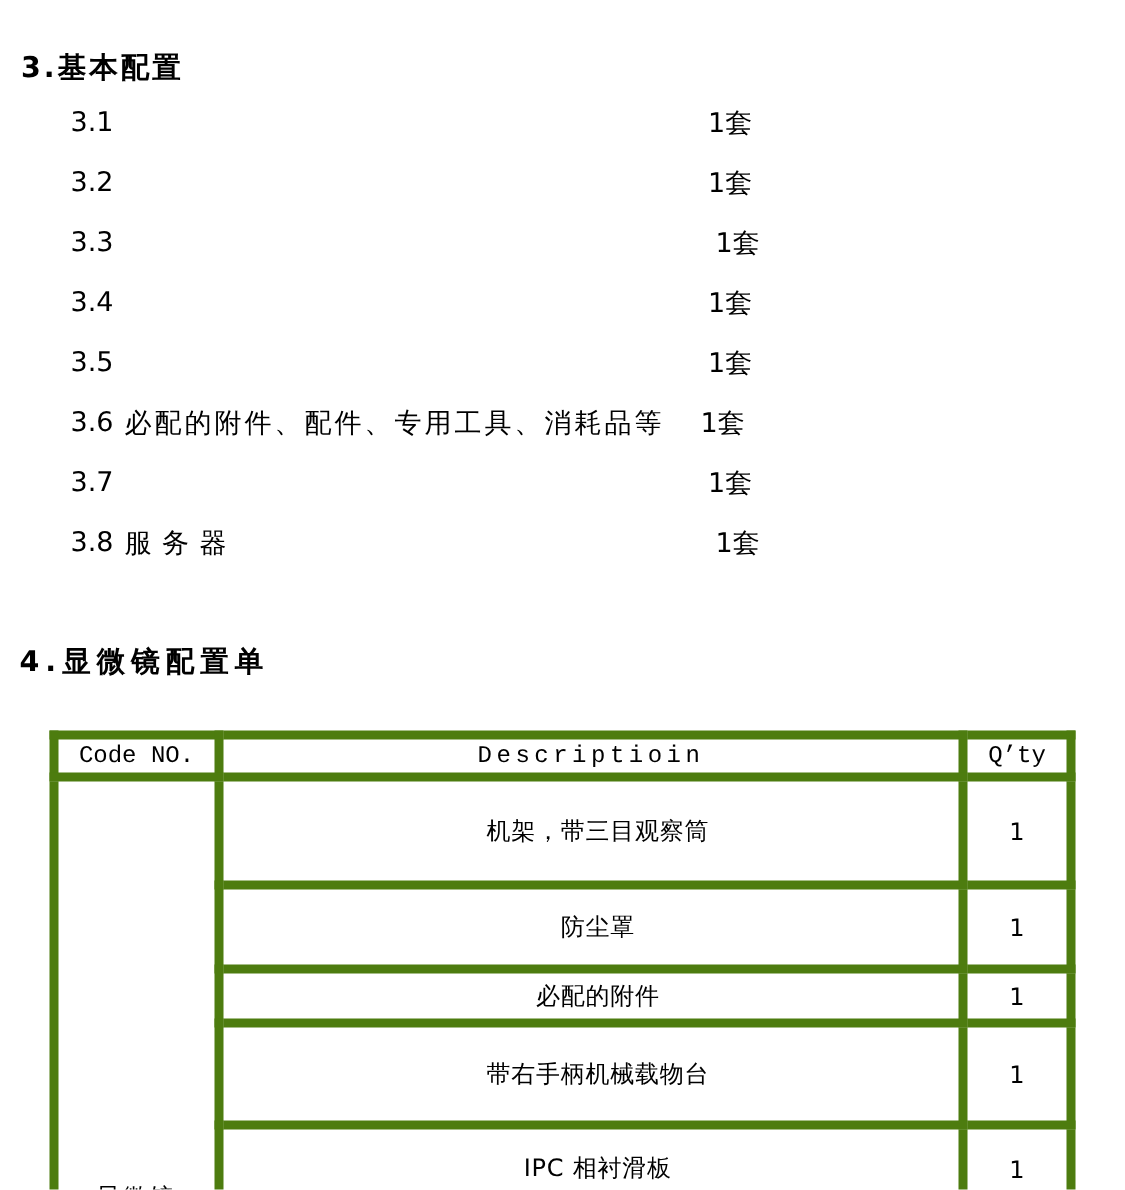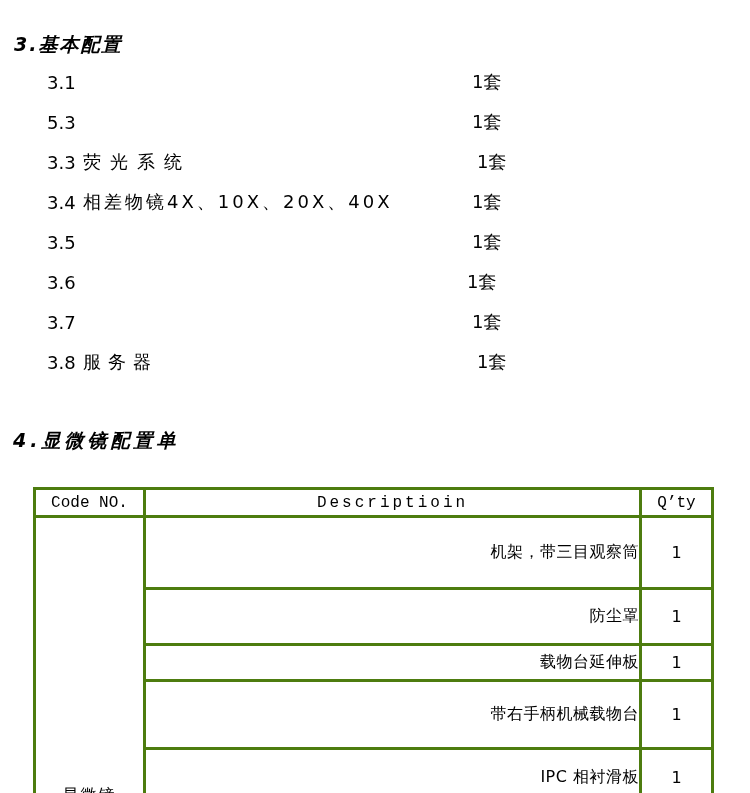--- a/index.html
+++ b/index.html
@@ -11,58 +11,57 @@
     font-family: "DejaVu Sans", sans-serif;
     position: relative;
   }
   .sec-heading {
     position: absolute;
     margin: 0;
     font-size: 19px;
     font-weight: bold;
     letter-spacing: 2px;
     white-space: nowrap;
-    font-style: italic;
   }
   #sec3-heading { left: 14px; top: 32px; }
   #sec4-heading { left: 13px; top: 428px; letter-spacing: 4px; }
 
   .cfg-list { position: absolute; left: 0; top: 62px; width: 750px; }
   .list-row { position: relative; height: 40px; font-size: 18px; white-space: nowrap; }
   .li-no   { position: absolute; left: 47px; top: 50%; transform: translateY(-50%); text-align: center; }
   .li-name { position: absolute; left: 83px; top: 50%; transform: translateY(-50%); }
   .li-qty  { position: absolute; top: 50%; transform: translateY(-50%); }
 
   table.cfg-table {
     position: absolute;
     left: 33px; top: 487px;
     border-collapse: collapse;
     table-layout: fixed;
     width: 678px;
   }
   .cfg-table th, .cfg-table td {
-    border: 3px solid #4d7c0f;
+    border: 6px solid #4d7c0f;
     padding: 0;
     vertical-align: middle;
     overflow: visible;
   }
   .cfg-table thead tr { height: 28px; }
   .cfg-table th {
     font-family: "Liberation Mono", monospace;
     font-weight: normal;
     font-size: 16px;
     text-align: center;
     white-space: nowrap;
   }
   th.th-desc { letter-spacing: 3px; }
   td.desc-cell {
     font-size: 16px;
     letter-spacing: 0.5px;
     padding-left: 9px;
-    text-align: right;
+    text-align: center;
     white-space: nowrap;
   }
   td.qty-cell { font-size: 16px; text-align: center; }
   td.code-cell { position: relative; }
   .code-label {
     position: absolute;
     top: 267px; left: 0;
     width: 100%;
     text-align: center;
     font-size: 16px;
@@ -74,39 +73,38 @@
 <body>
 
 <h2 class="sec-heading" id="sec3-heading">3.基本配置</h2>
 
 <div class="cfg-list">
   <div class="list-row">
     <span class="li-no">3.1</span>
     <span class="li-qty" style="left:472px">1套</span>
   </div>
   <div class="list-row">
-    <span class="li-no">5.3</span>
+    <span class="li-no">3.2</span>
     <span class="li-qty" style="left:472px">1套</span>
   </div>
   <div class="list-row">
     <span class="li-no">3.3</span>
-    <span class="li-name" style="letter-spacing:9px">荧光系统</span>
     <span class="li-qty" style="left:477px">1套</span>
   </div>
   <div class="list-row">
     <span class="li-no">3.4</span>
-    <span class="li-name" style="letter-spacing:3px">相差物镜4X、10X、20X、40X</span>
     <span class="li-qty" style="left:472px">1套</span>
   </div>
   <div class="list-row">
     <span class="li-no">3.5</span>
     <span class="li-qty" style="left:472px">1套</span>
   </div>
   <div class="list-row">
     <span class="li-no">3.6</span>
+    <span class="li-name" style="letter-spacing:2px">必配的附件、配件、专用工具、消耗品等</span>
     <span class="li-qty" style="left:467px">1套</span>
   </div>
   <div class="list-row">
     <span class="li-no">3.7</span>
     <span class="li-qty" style="left:472px">1套</span>
   </div>
   <div class="list-row">
     <span class="li-no">3.8</span>
     <span class="li-name" style="letter-spacing:7px">服务器</span>
     <span class="li-qty" style="left:477px">1套</span>
@@ -134,21 +132,21 @@
         <span class="code-label">显微镜</span>
       </td>
       <td class="desc-cell">机架，带三目观察筒</td>
       <td class="qty-cell">1</td>
     </tr>
     <tr style="height:56px">
       <td class="desc-cell">防尘罩</td>
       <td class="qty-cell">1</td>
     </tr>
     <tr style="height:36px">
-      <td class="desc-cell">载物台延伸板</td>
+      <td class="desc-cell">必配的附件</td>
       <td class="qty-cell">1</td>
     </tr>
     <tr style="height:68px">
       <td class="desc-cell">带右手柄机械载物台</td>
       <td class="qty-cell">1</td>
     </tr>
     <tr style="height:58px">
       <td class="desc-cell">IPC 相衬滑板</td>
       <td class="qty-cell">1</td>
     </tr>

